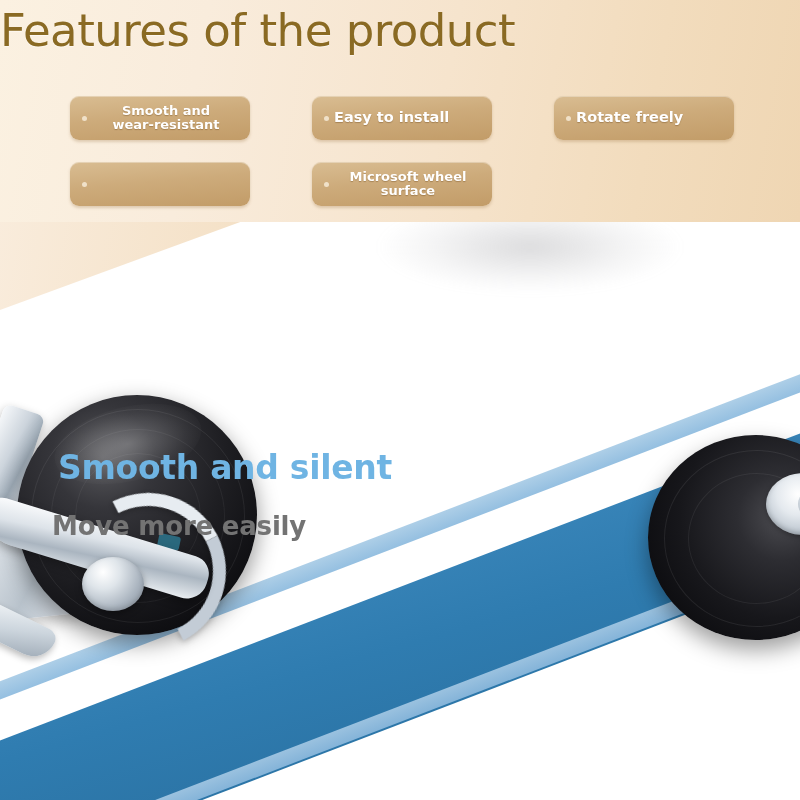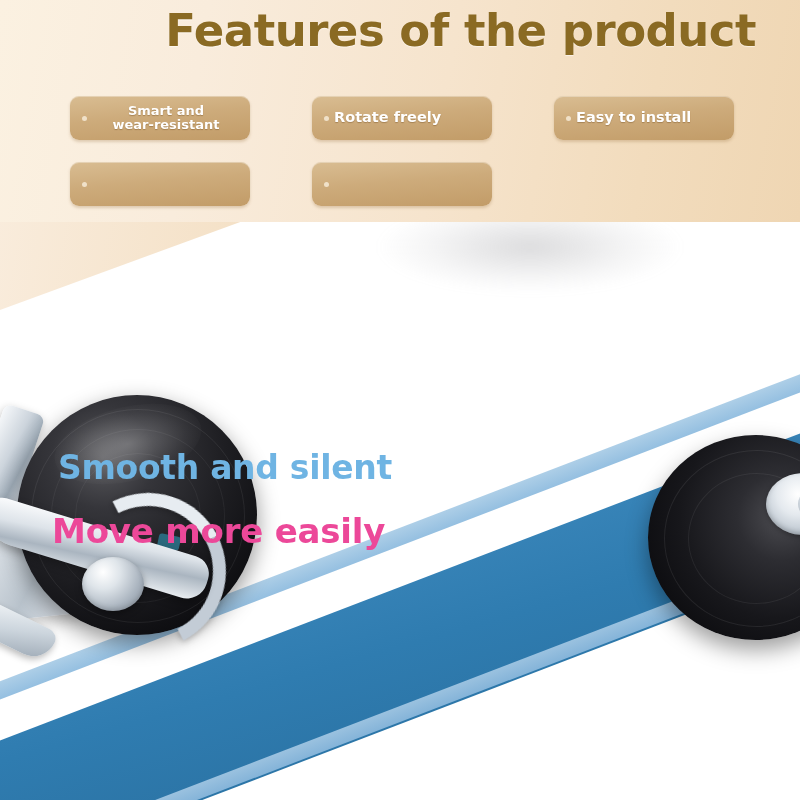--- a/index.html
+++ b/index.html
@@ -33,23 +33,23 @@
     height: 130px;
     background: linear-gradient(100deg, #f9ecdc 0%, #f4e0c5 60%, #f0d8b6 100%);
     clip-path: polygon(0 0, 300px 0, 0 110px);
     z-index: 2;
   }
 
   .poster-title {
     position: absolute;
     left: 0; top: 4px;
     width: 756px;
-    text-align: right;
+    text-align: left;
     font-size: 45px;
-    font-weight: bold;
+    font-weight: normal;
     color: #8a6a23;
     letter-spacing: -0.5px;
     text-shadow: 0 1px 1px rgba(255,255,255,0.6);
     z-index: 4;
   }
 
   .feature-grid {
     position: absolute;
     left: 70px; top: 96px;
     width: 680px;
@@ -275,23 +275,23 @@
     left: 58px; top: 238px;
     font-size: 33px;
     font-weight: bold;
     color: #6fb4e3;
     letter-spacing: -0.3px;
     z-index: 6;
   }
   .subhead-dark {
     position: absolute;
     left: 52px; top: 301px;
-    font-size: 34px;
+    font-size: 26px;
     font-weight: bold;
-    color: #ec4899;
+    color: #737373;
     letter-spacing: -0.2px;
     z-index: 6;
   }
 </style>
 </head>
 <body>
 
 <div id="poster">
 
   <div class="photo-stage">
@@ -335,39 +335,43 @@
   <div class="tan-wedge"></div>
   <div class="header-band"></div>
 
   <div class="poster-title">Features of the product</div>
 
   <div class="feature-grid">
 
     <div class="feature-pill">
       <span class="pill-dot"></span>
       <span class="pill-text two-line align-center">
-        <span>Smart and</span><br>
+        <span>Smooth and</span><br>
         <span>wear-resistant</span>
       </span>
     </div>
 
     <div class="feature-pill">
       <span class="pill-dot"></span>
+      <span class="pill-text align-left">Easy to install</span>
+    </div>
+
+    <div class="feature-pill">
+      <span class="pill-dot"></span>
       <span class="pill-text align-left">Rotate freely</span>
     </div>
 
     <div class="feature-pill">
       <span class="pill-dot"></span>
-      <span class="pill-text align-left">Easy to install</span>
-    </div>
-
-    <div class="feature-pill">
-      <span class="pill-dot"></span>
-    </div>
-
-    <div class="feature-pill">
-      <span class="pill-dot"></span>
+    </div>
+
+    <div class="feature-pill">
+      <span class="pill-dot"></span>
+      <span class="pill-text two-line align-center">
+        <span>Microsoft wheel</span><br>
+        <span>surface</span>
+      </span>
     </div>
 
 
   </div>
 
 </div>
 
 </body></html>

